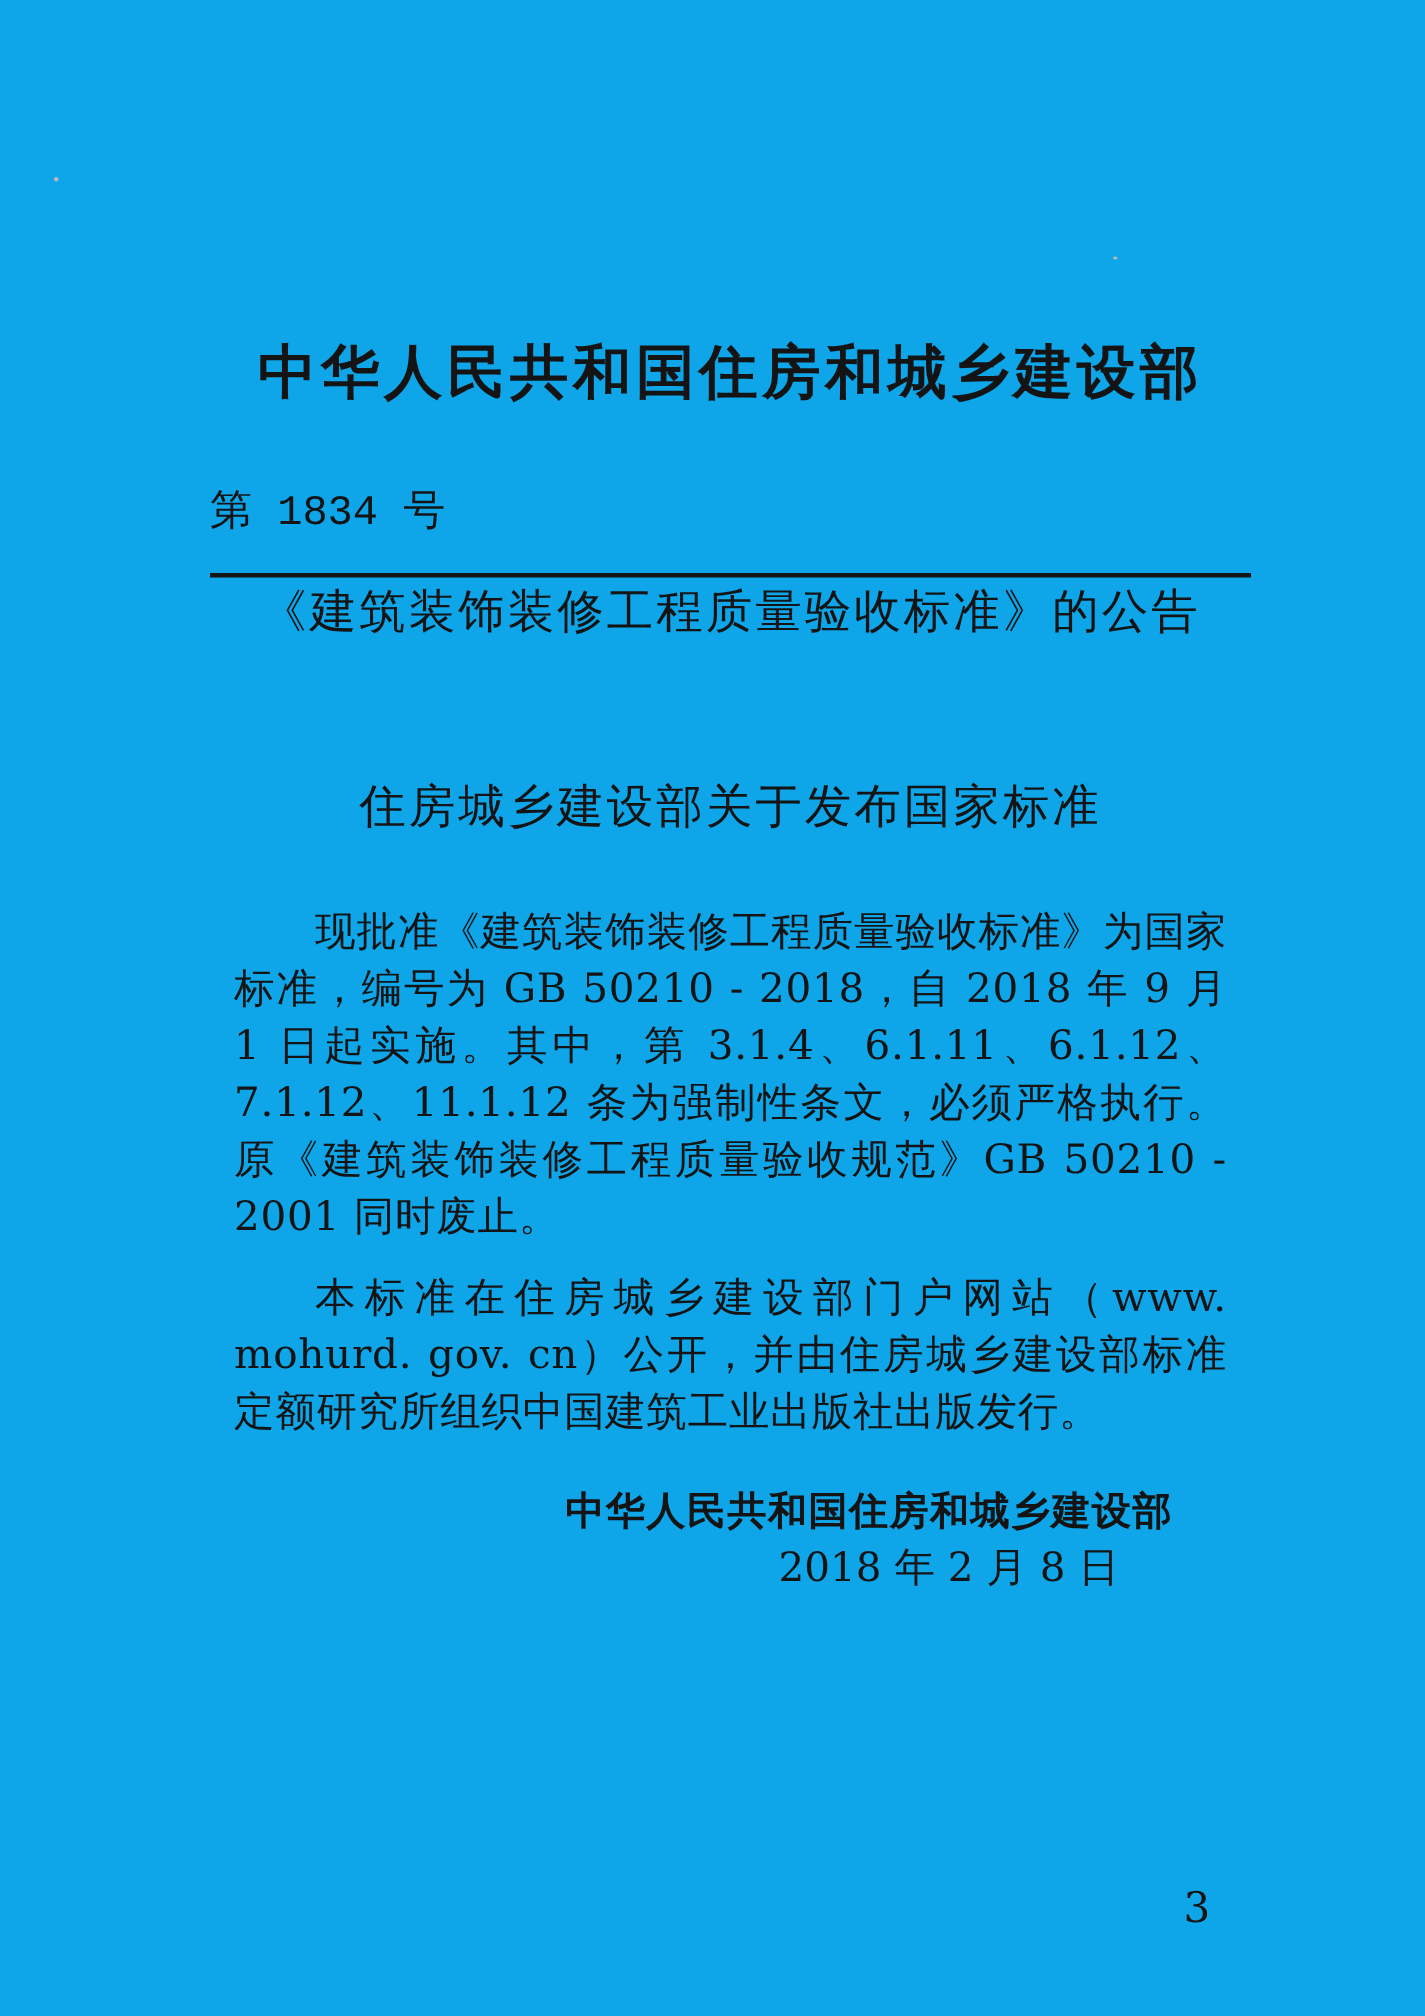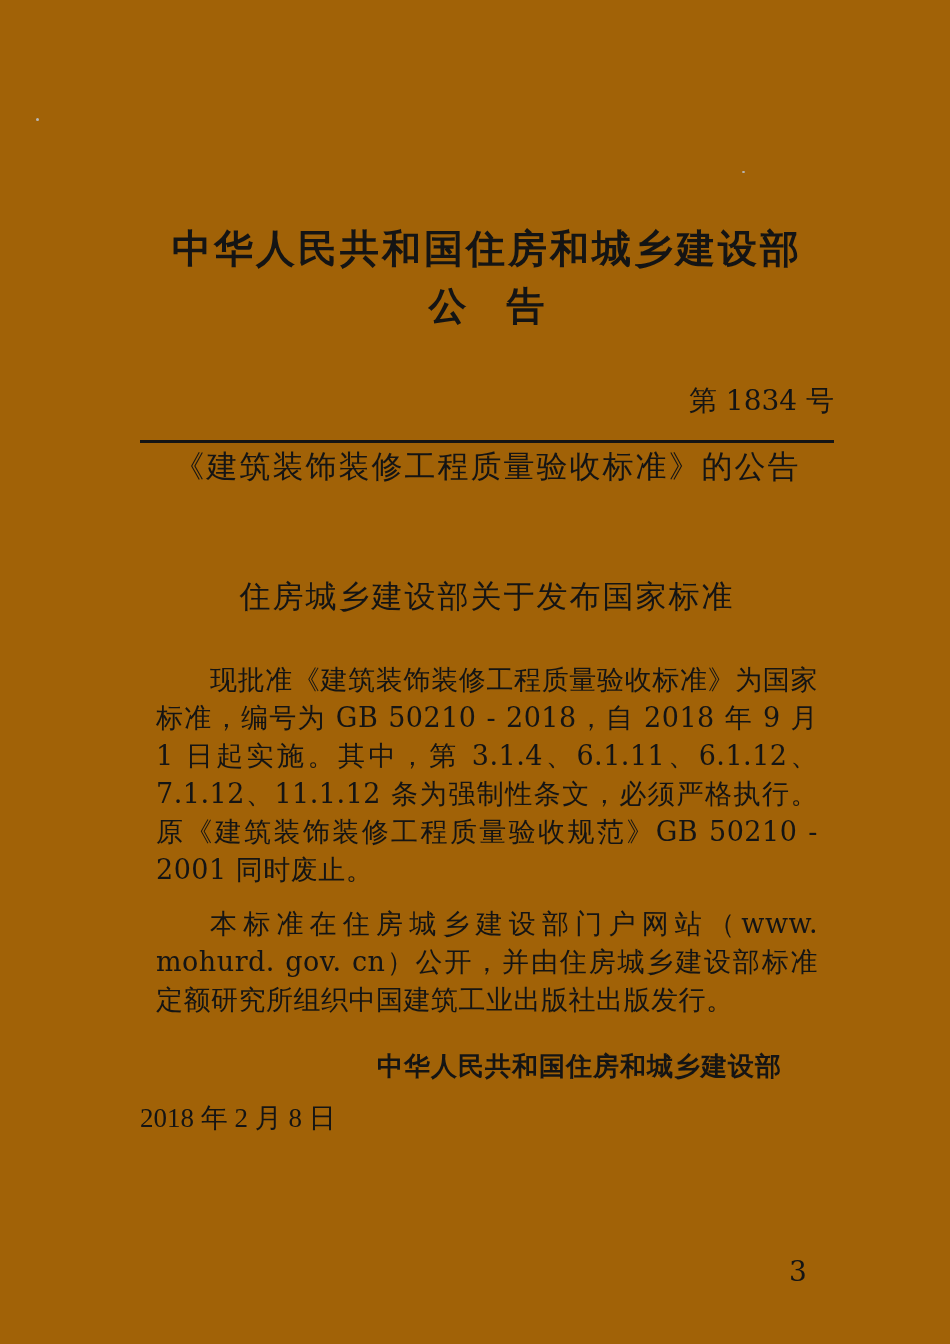--- a/index.html
+++ b/index.html
@@ -5,21 +5,21 @@
   html, body {
     margin: 0;
     padding: 0;
     background: #e8e8e8;
   }
   .page {
     position: relative;
     width: 950px;
     height: 1344px;
     margin: 0 auto;
-    background: #a16207;
+    background: #0ea5e9;
     color: #141414;
     font-family: "DejaVu Serif", "Liberation Serif", serif;
     overflow: hidden;
     box-sizing: border-box;
     padding-top: 226px;
   }
   .content {
     margin-left: 140px;
     margin-right: 116px; 
   }
@@ -35,23 +35,24 @@
   .announcement-label {
     margin: 14px 0 0 0;
     text-align: center;
     font-size: 38px;
     font-weight: bold;
     line-height: 44px;
     letter-spacing: 1px;
   }
   .doc-number {
     margin-top: 56px;
-    text-align: right;
+    text-align: left;
     font-size: 28px;
     line-height: 34px;
+    font-family: Liberation Mono, monospace;
   }
   .rule {
     margin-top: 22px;
     height: 3px;
     background: #151515;
     border: none;
   }
   .subtitle {
     margin: 0;
     text-align: center;
@@ -80,25 +81,25 @@
     margin-top: 30px;
     padding-right: 52px;
     text-align: right;
     font-size: 26px;
     line-height: 34px;
     font-weight: bold;
     font-family: "DejaVu Sans", "Liberation Sans", sans-serif;
     letter-spacing: 1px;
   }
   .date {
-    margin-top: 20px;
+    margin-top: 6px;
     padding-right: 88px;
+    text-align: right;
     font-size: 27px;
     line-height: 30px;
-    font-family: Liberation Serif, serif;
   }
   .page-number {
     position: absolute;
     top: 1256px;
     left: 774px;
     width: 48px;
     text-align: center;
     font-size: 28px;
     line-height: 32px;
   }
@@ -114,21 +115,20 @@
 </head>
 <body>
 
 <div class="page">
   <div class="speck s1"></div>
   <div class="speck s2"></div>
 
   <div class="content">
     <h1 class="issuer-title">中华人民共和国住房和城乡建设部</h1>
 
-    <h1 class="announcement-label">公　告</h1>
 
     <div class="doc-number">第 1834 号</div>
 
     <div class="rule"></div>
 
     <h2 class="subtitle">《建筑装饰装修工程质量验收标准》的公告</h2>
 
     <h2 class="subtitle first">住房城乡建设部关于发布国家标准</h2>
 
     <p class="body-para first">现批准《建筑装饰装修工程质量验收标准》为国家标准，编号为 GB 50210 - 2018，自 2018 年 9 月 1 日起实施。其中，第 3.1.4、6.1.11、6.1.12、7.1.12、11.1.12 条为强制性条文，必须严格执行。原《建筑装饰装修工程质量验收规范》GB 50210 - 2001 同时废止。</p>

